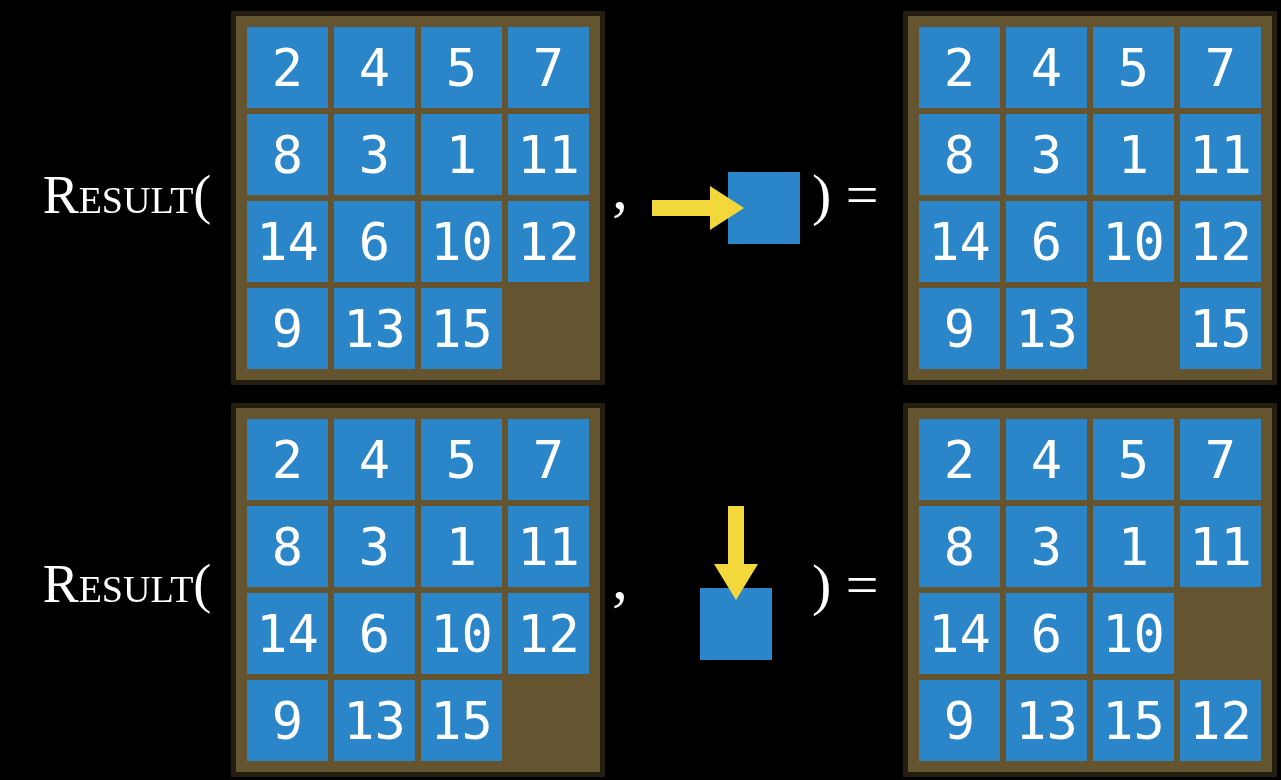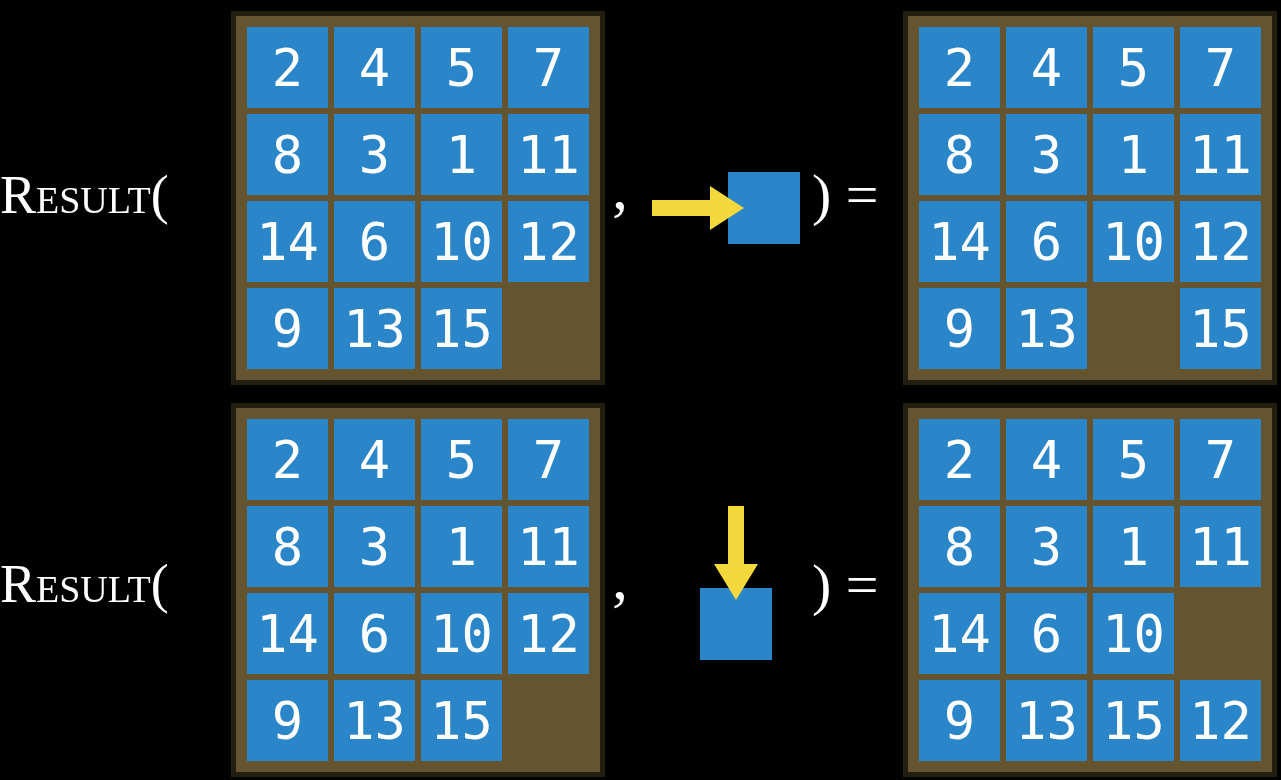--- a/index.html
+++ b/index.html
@@ -10,23 +10,23 @@
   .canvas {
     position: relative;
     width: 1281px;
     height: 780px;
     background: var(--background, #000);
     overflow: hidden;
     font-family: "Liberation Serif", serif;
   }
   .fn-label {
     position: absolute;
-    left: 0;
+    left: 12px;
     width: 230px;
-    text-align: left;
+    text-align: center;
     color: var(--text-white, #fff);
     font-size: 54px;
     line-height: 1;
     font-variant: small-caps;
     white-space: nowrap;
   }
   .comma {
     position: absolute;
     color: var(--text-white, #fff);
     font-size: 64px;

